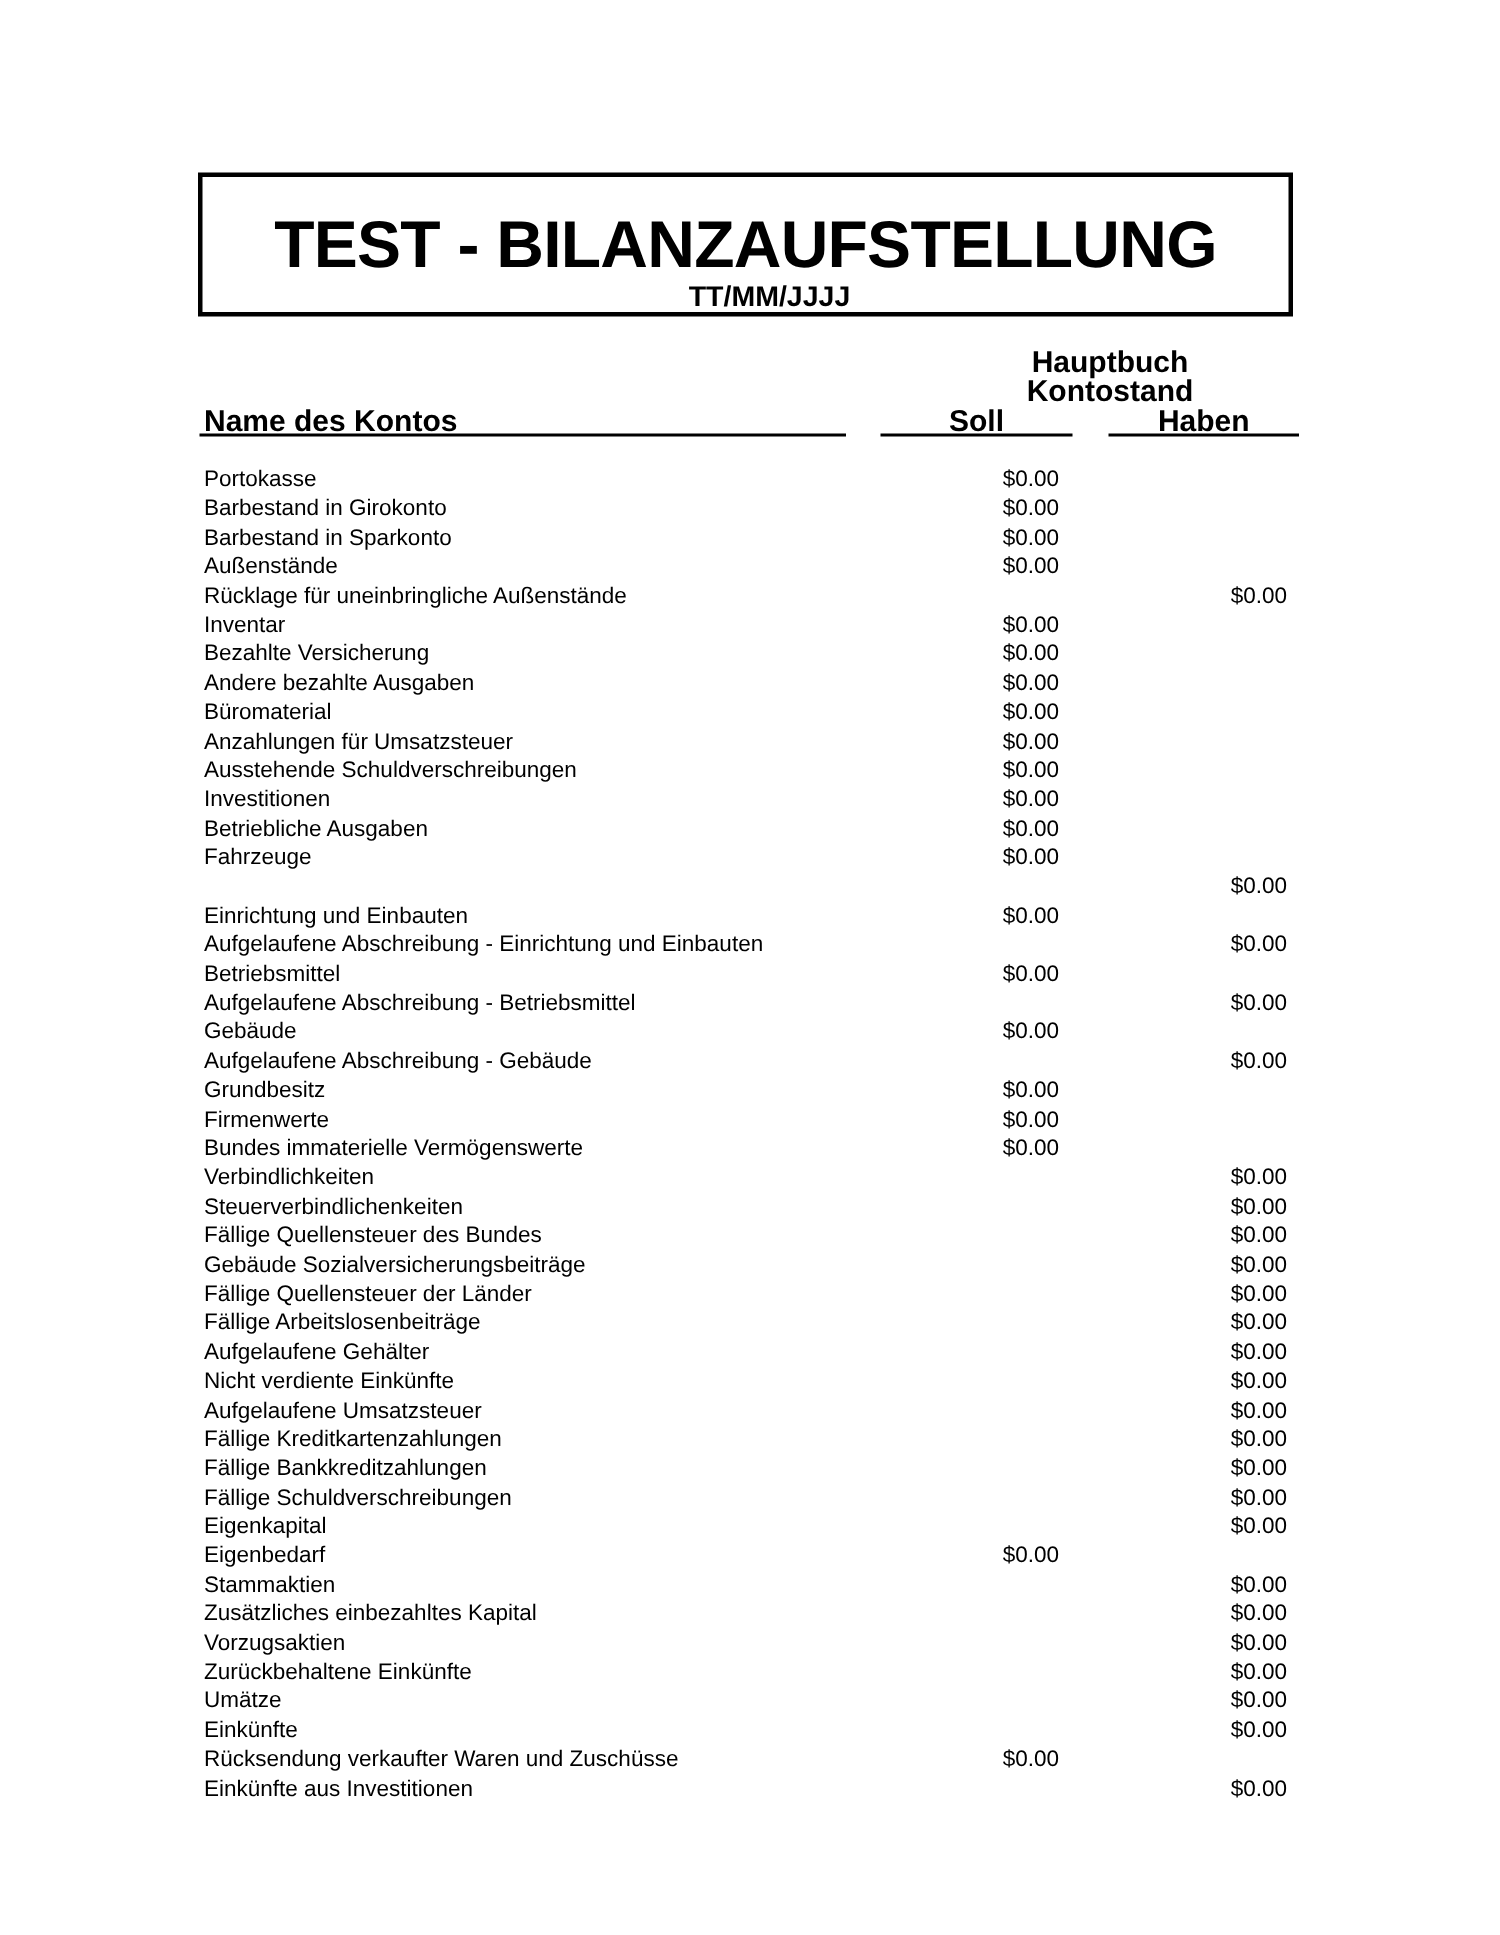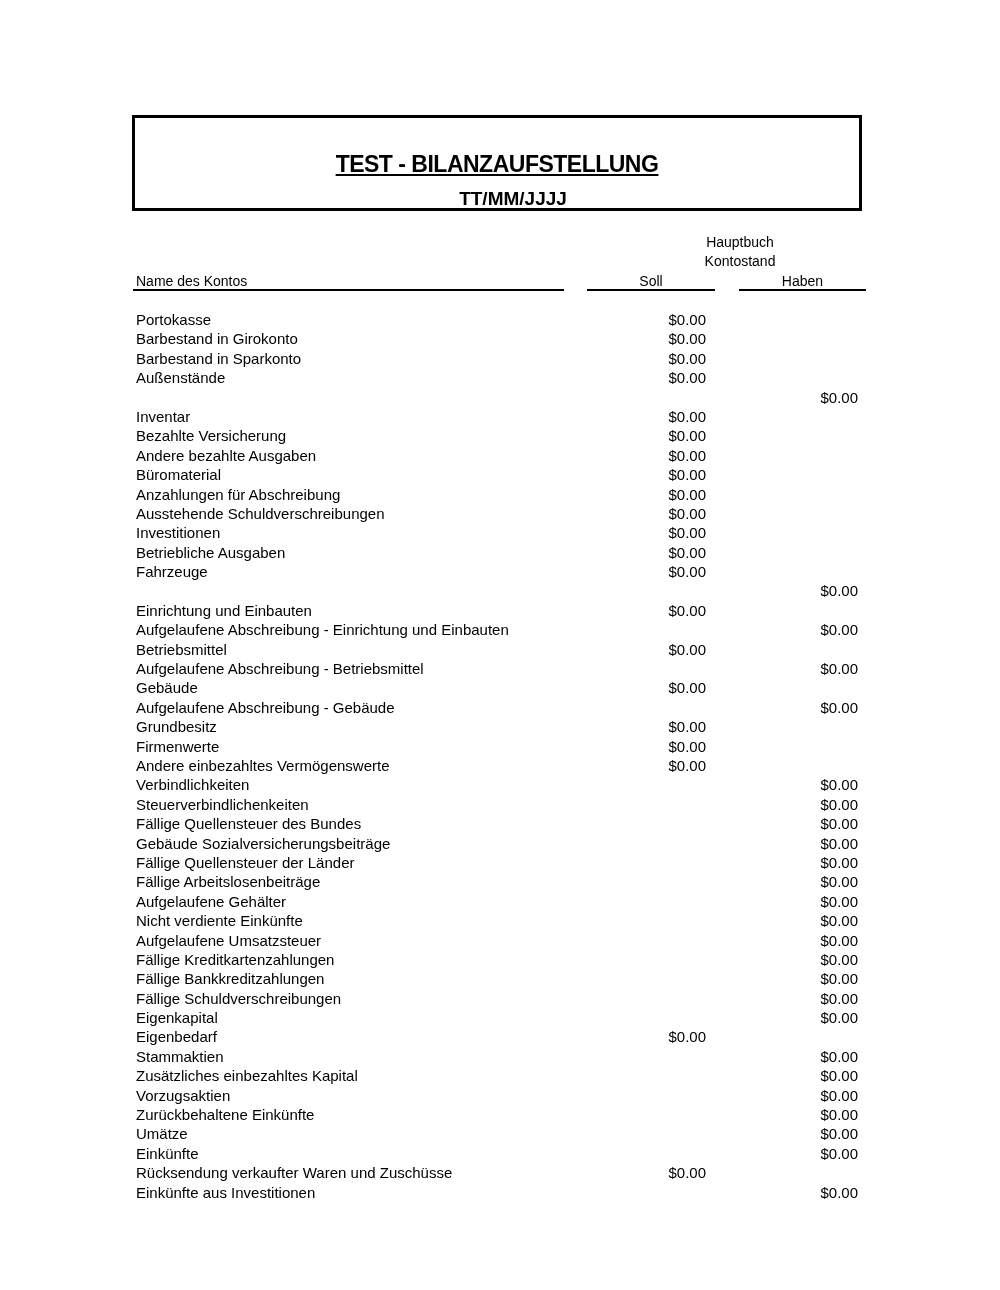--- a/index.html
+++ b/index.html
@@ -22,39 +22,38 @@
       width: 730px;
       height: 96px;
       border: 3px solid #000;
       box-sizing: border-box;
       text-align: center;
     }
     .title {
       position: absolute;
       left: 0; right: 0;
       top: 28px;
-      font-size: 23px;
+      font-size: 44px;
       font-weight: bold;
       letter-spacing: -0.5px;
       line-height: 36px;
-      text-decoration: underline;
     }
     .subtitle {
       position: absolute;
       left: 0; right: 0;
       top: 70px;
       font-size: 19px;
       font-weight: bold;
       line-height: 22px;
       padding-left: 32px;
     }
     .hdr {
       position: absolute;
-      font-size: 14px;
-      font-weight: normal;
+      font-size: 20px;
+      font-weight: bold;
       line-height: 19px;
     }
     .hdr-group {
       left: 660px;
       width: 160px;
       top: 233px;
       text-align: center;
     }
     .hdr-name {
       left: 136px;
@@ -147,20 +146,21 @@
       <span class="name">Barbestand in Sparkonto</span>
       <span class="soll">$0.00</span>
       <span class="haben"></span>
     </div>
     <div class="row">
       <span class="name">Außenstände</span>
       <span class="soll">$0.00</span>
       <span class="haben"></span>
     </div>
     <div class="row">
+      <span class="name">Rücklage für uneinbringliche Außenstände</span>
       <span class="soll"></span>
       <span class="haben">$0.00</span>
     </div>
     <div class="row">
       <span class="name">Inventar</span>
       <span class="soll">$0.00</span>
       <span class="haben"></span>
     </div>
     <div class="row">
       <span class="name">Bezahlte Versicherung</span>
@@ -171,21 +171,21 @@
       <span class="name">Andere bezahlte Ausgaben</span>
       <span class="soll">$0.00</span>
       <span class="haben"></span>
     </div>
     <div class="row">
       <span class="name">Büromaterial</span>
       <span class="soll">$0.00</span>
       <span class="haben"></span>
     </div>
     <div class="row">
-      <span class="name">Anzahlungen für Abschreibung</span>
+      <span class="name">Anzahlungen für Umsatzsteuer</span>
       <span class="soll">$0.00</span>
       <span class="haben"></span>
     </div>
     <div class="row">
       <span class="name">Ausstehende Schuldverschreibungen</span>
       <span class="soll">$0.00</span>
       <span class="haben"></span>
     </div>
     <div class="row">
       <span class="name">Investitionen</span>
@@ -240,21 +240,21 @@
       <span class="name">Grundbesitz</span>
       <span class="soll">$0.00</span>
       <span class="haben"></span>
     </div>
     <div class="row">
       <span class="name">Firmenwerte</span>
       <span class="soll">$0.00</span>
       <span class="haben"></span>
     </div>
     <div class="row">
-      <span class="name">Andere einbezahltes Vermögenswerte</span>
+      <span class="name">Bundes immaterielle Vermögenswerte</span>
       <span class="soll">$0.00</span>
       <span class="haben"></span>
     </div>
     <div class="row">
       <span class="name">Verbindlichkeiten</span>
       <span class="soll"></span>
       <span class="haben">$0.00</span>
     </div>
     <div class="row">
       <span class="name">Steuerverbindlichenkeiten</span>

